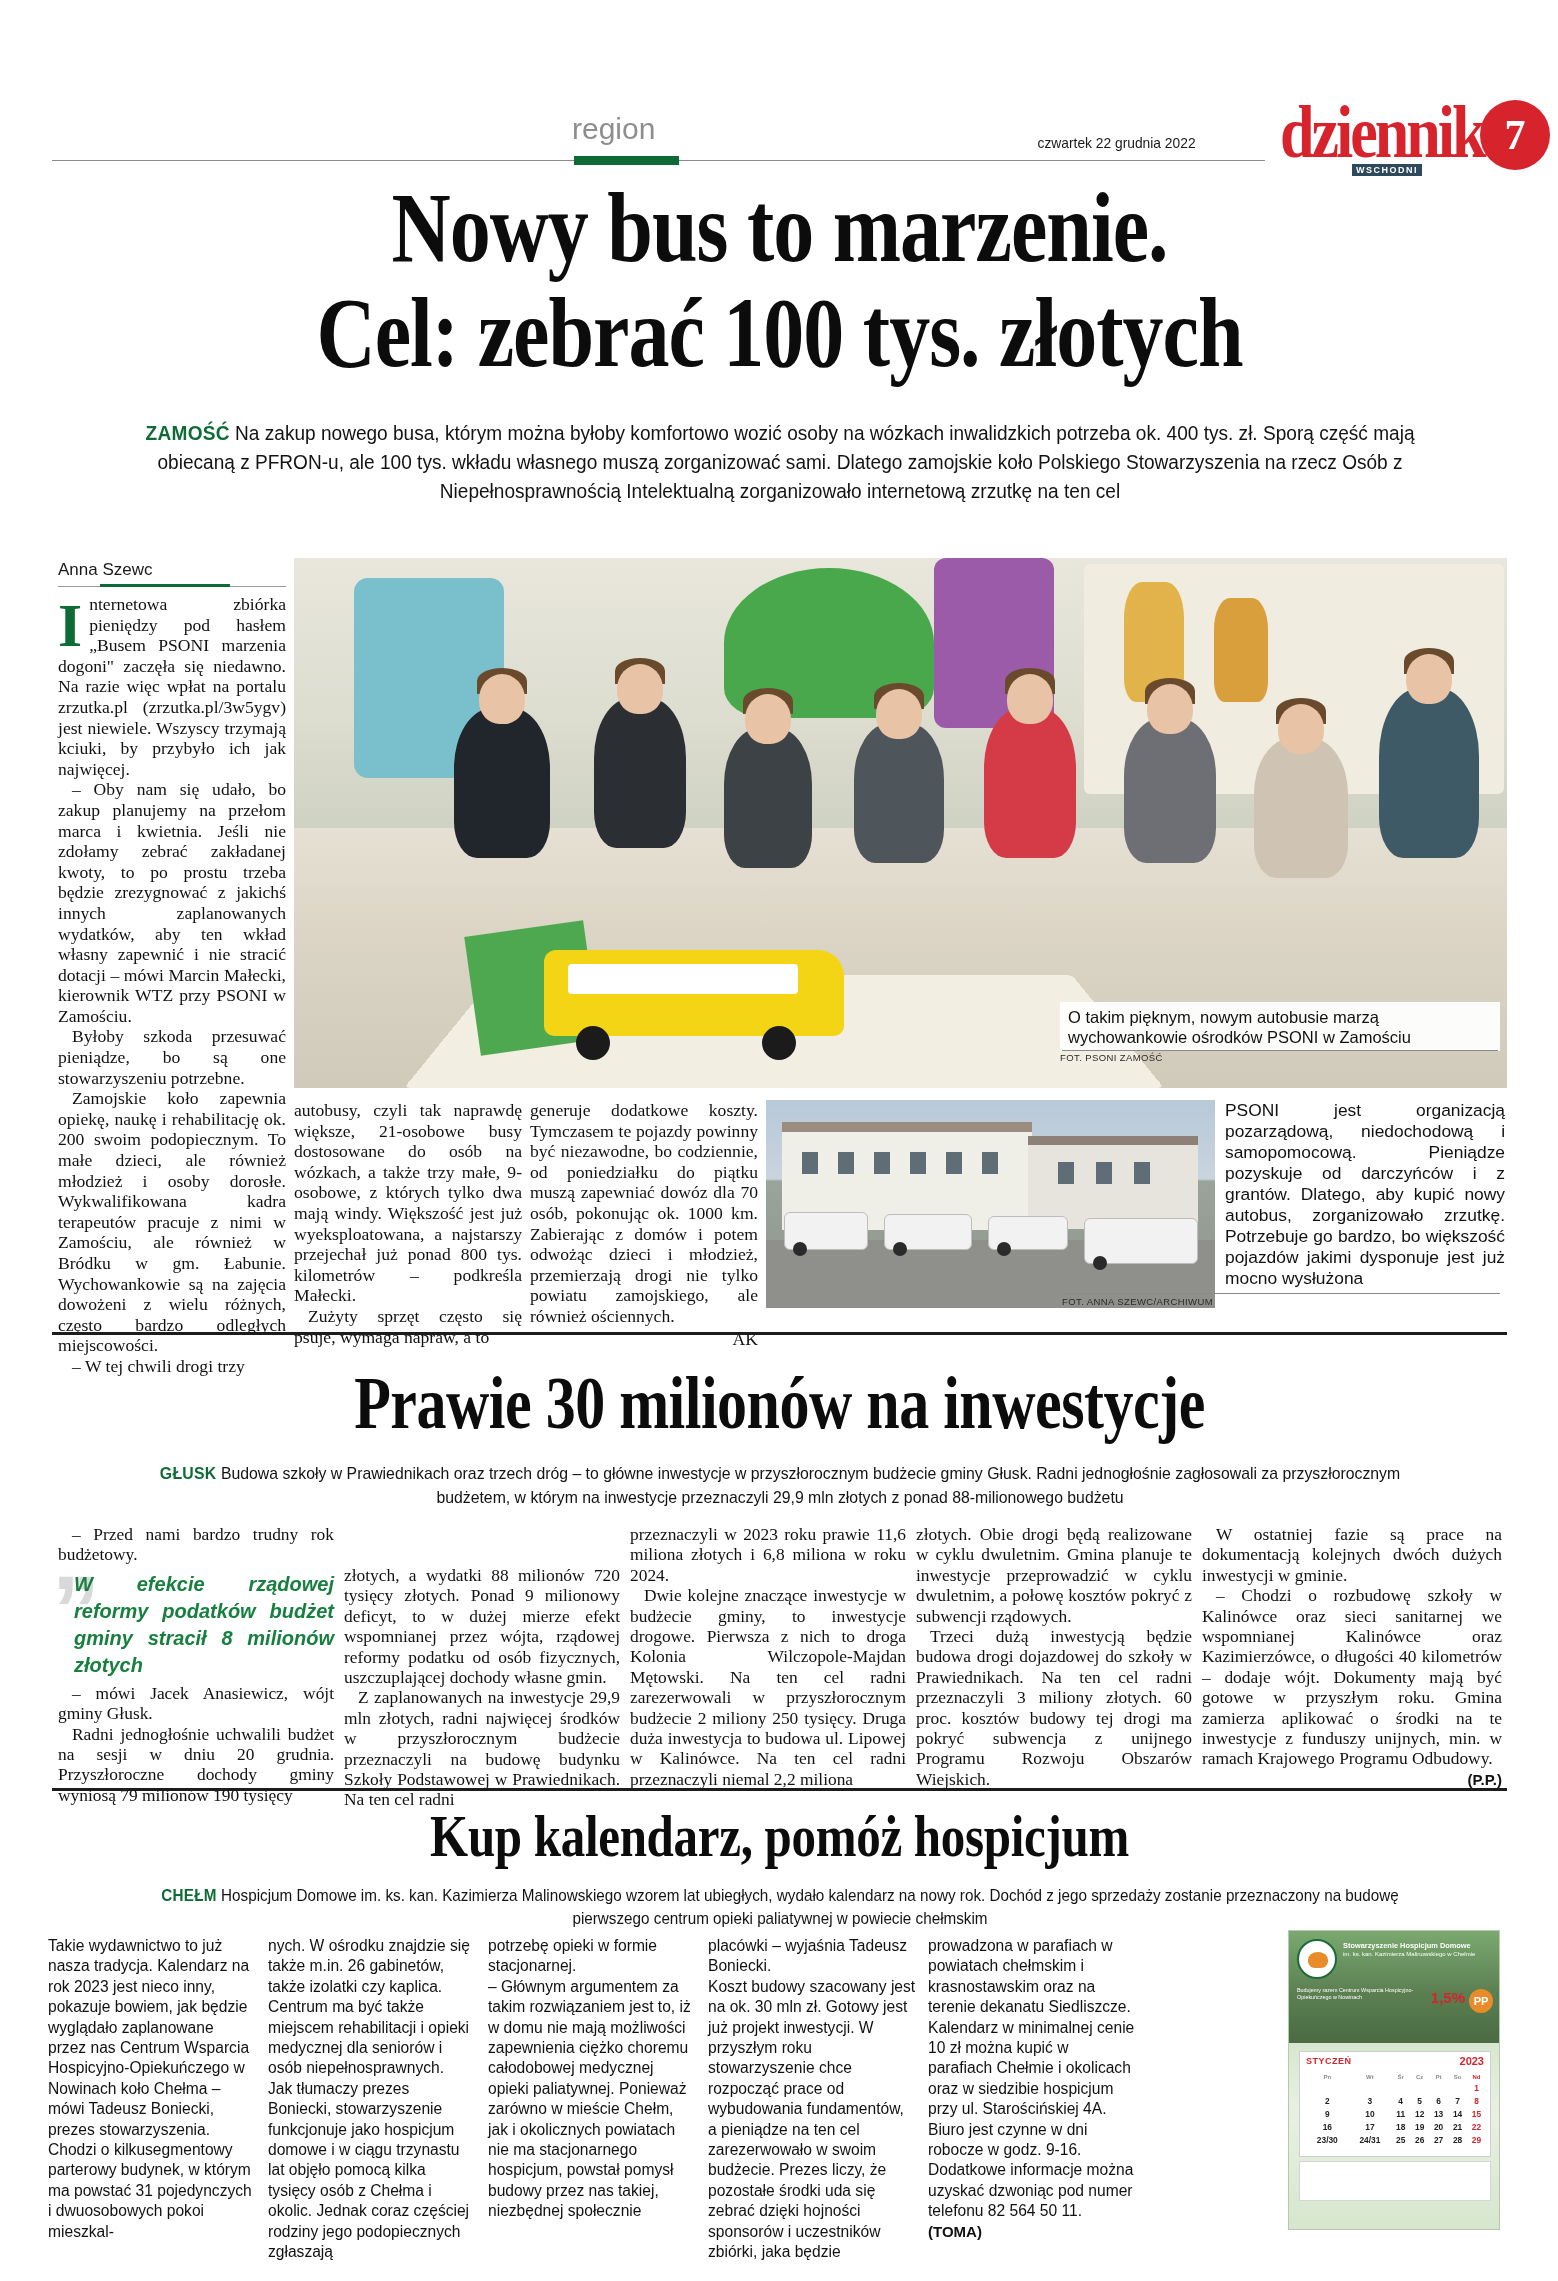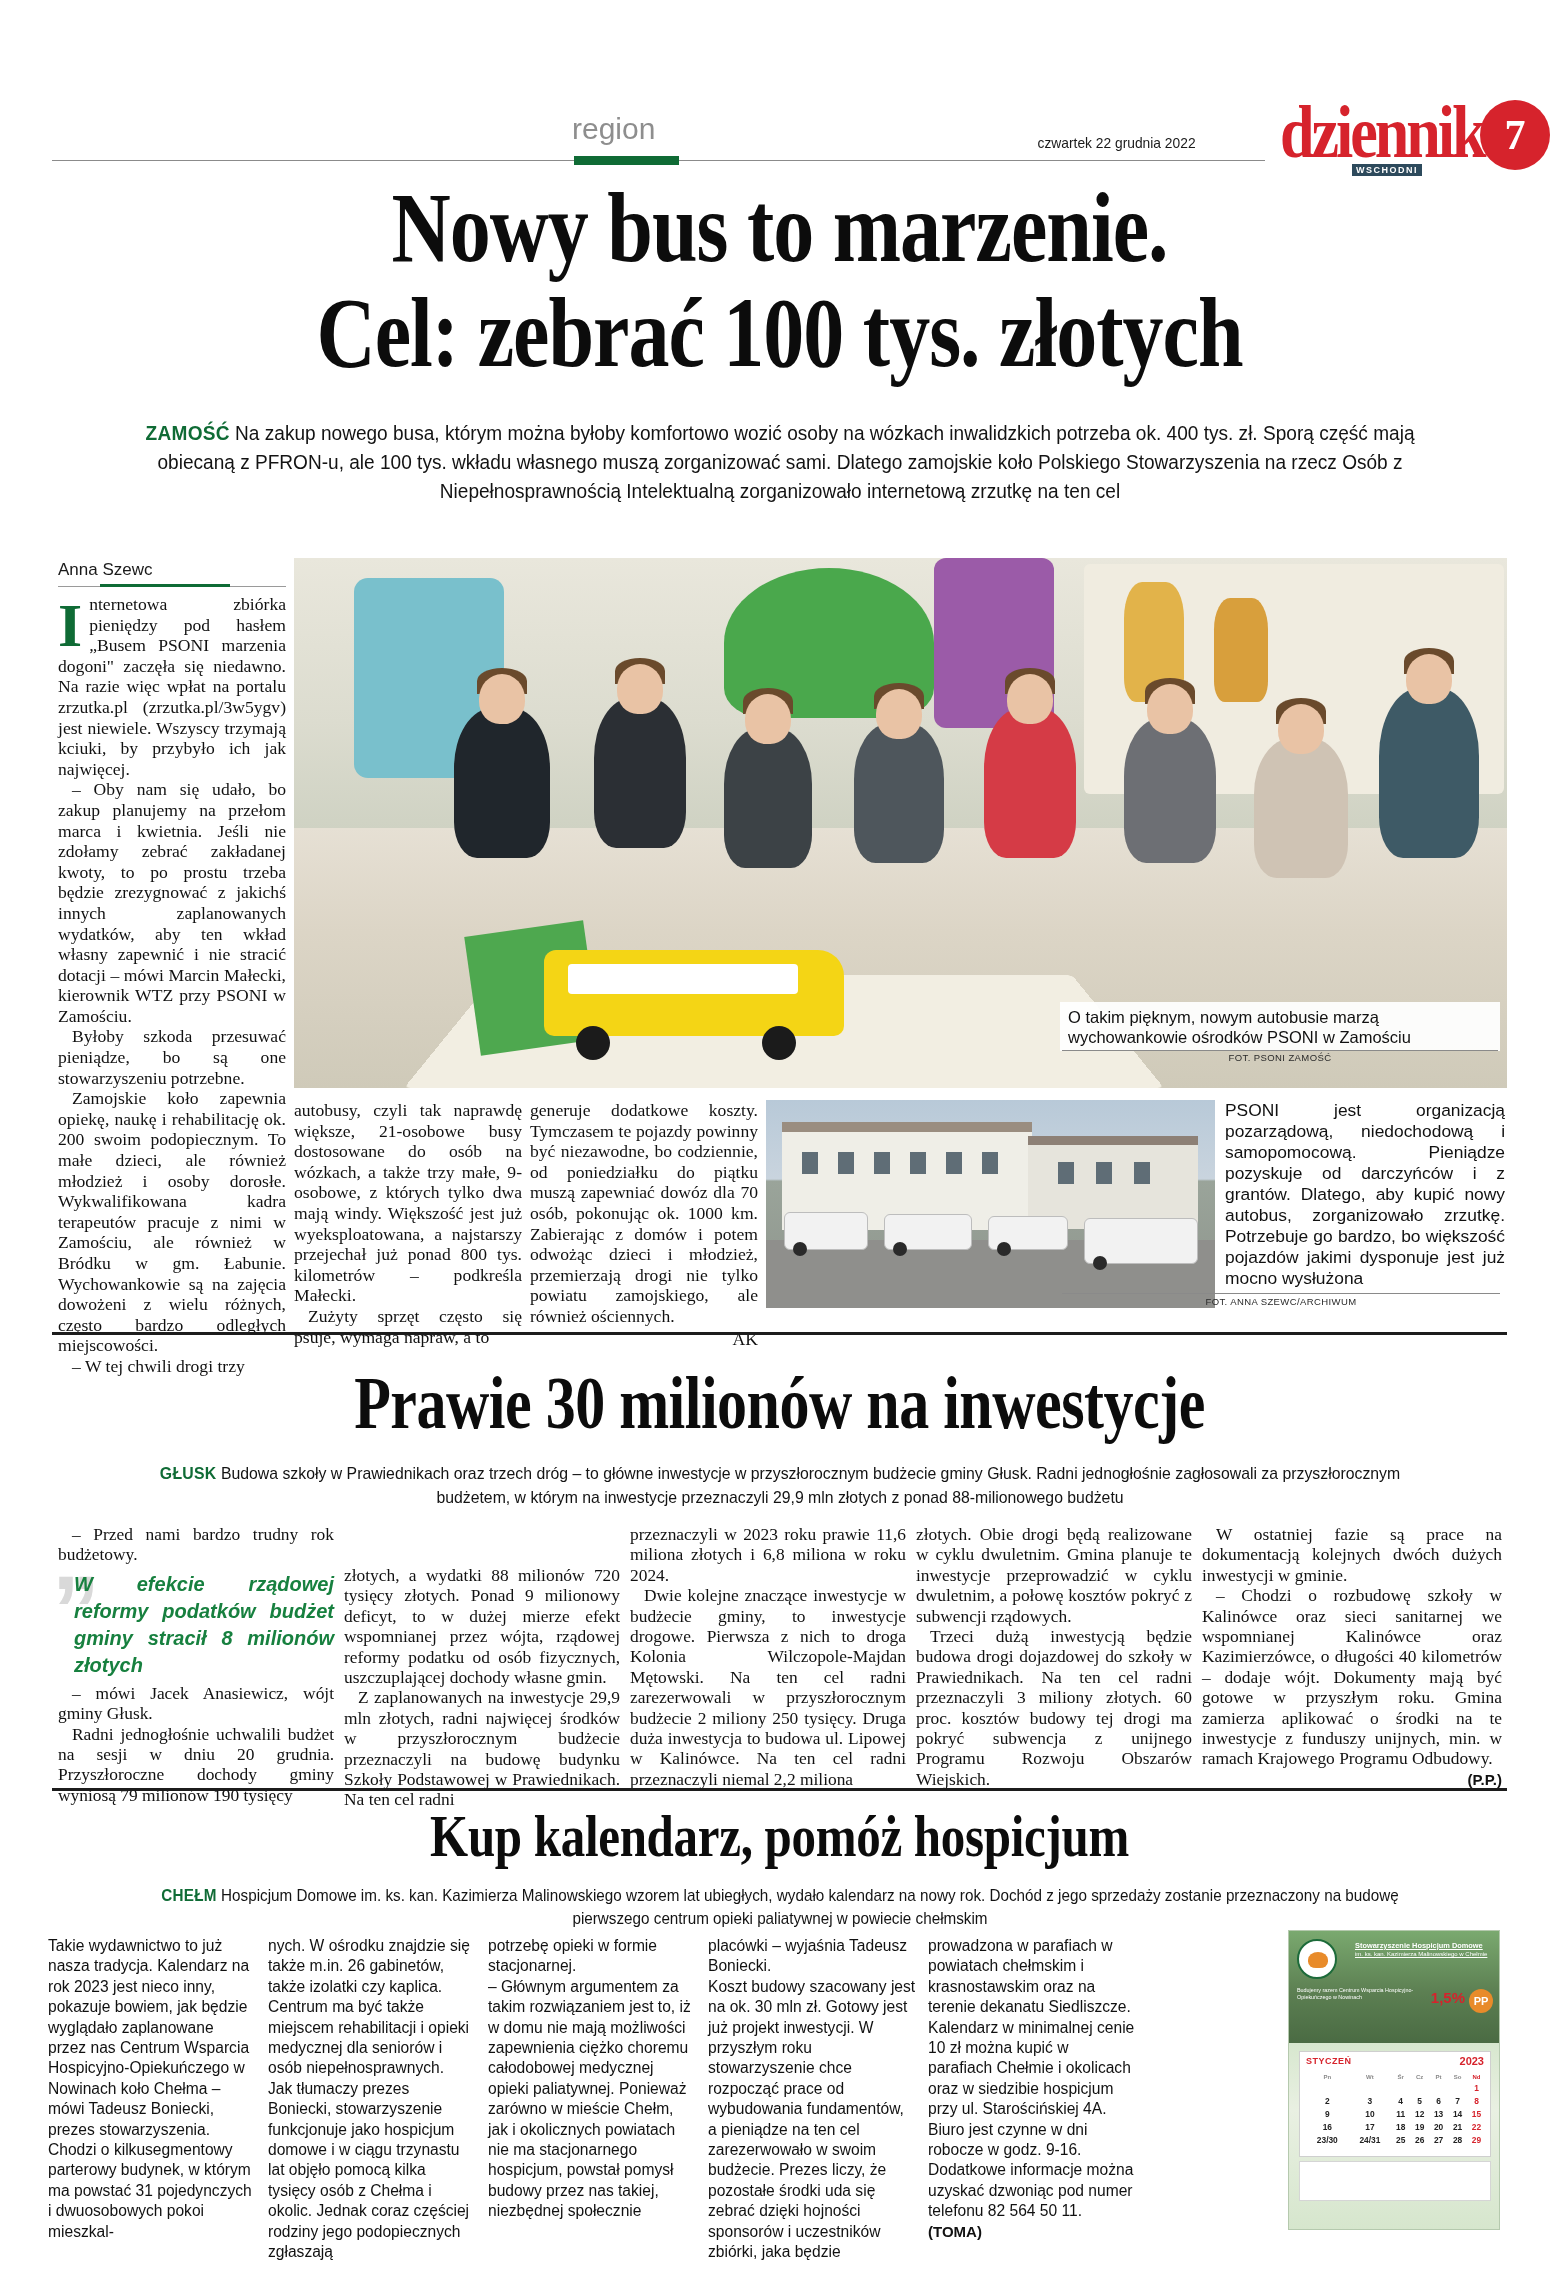--- a/index.html
+++ b/index.html
@@ -123,21 +123,21 @@
   .kid .hair{position:absolute;left:50%;transform:translateX(-50%);top:-40px;width:50px;height:26px;background:#6a4a2c;border-radius:50% 50% 0 0;}
   .caption-main{
     position:absolute;left:1060px;top:1002px;width:440px;
     background:rgba(255,255,255,.93);
     font-family:"Liberation Sans",sans-serif;
     font-size:16.5px;line-height:20px;color:#111;
     padding:5px 8px 4px 8px;box-sizing:border-box;
   }
   .credit{
     position:absolute;font-family:"Liberation Sans",sans-serif;
-    font-size:9.5px;letter-spacing:.4px;color:#2a2a2a;text-align:center;
+    font-size:9.5px;letter-spacing:.4px;color:#2a2a2a;text-align:left;
   }
   .credit-main{left:1060px;top:1052px;width:440px;}
   .credit-rule{position:absolute;left:1062px;top:1050px;width:436px;height:1px;background:#8a8a8a;}
 
   
   .photo-2{
     position:absolute;left:766px;top:1100px;width:449px;height:208px;
     background:linear-gradient(180deg,#b8c9d8 0%,#c9d4de 38%,#9aa49a 39%,#8e948c 100%);
     overflow:hidden;
   }
@@ -216,22 +216,22 @@
   
   .calendar{
     position:absolute;left:1288px;top:1930px;width:212px;height:300px;
     background:linear-gradient(180deg,#9ec49a 0%,#cfe3c6 28%,#e9f0e2 60%,#d6e6cd 100%);
     border:1px solid #b5c9ae;box-sizing:border-box;overflow:hidden;
   }
   .cal-top{position:absolute;left:0;top:0;width:100%;height:112px;background:linear-gradient(180deg,#7aa96f 0%,#5c7f52 55%,#4a6b43 100%);}
   .cal-logo{position:absolute;left:8px;top:8px;width:40px;height:40px;border-radius:50%;background:#fff;border:2px solid #1d6b3a;box-sizing:border-box;}
   .cal-logo:after{content:"";position:absolute;left:9px;top:11px;width:20px;height:16px;background:#e88b2a;border-radius:50% 50% 40% 40%;}
   .cal-org{
-    position:absolute;left:66px;top:10px;width:150px;color:#fff;
-    font-family:"Liberation Sans",sans-serif;font-size:7.4px;font-weight:bold;line-height:9px;text-decoration:underline;
+    position:absolute;left:54px;top:10px;width:150px;color:#fff;
+    font-family:"Liberation Sans",sans-serif;font-size:7.4px;font-weight:bold;line-height:9px;
   }
   .cal-note{position:absolute;left:8px;top:56px;width:120px;color:#fff;font-family:"Liberation Sans",sans-serif;font-size:5.4px;line-height:6.6px;}
   .cal-pct{position:absolute;right:34px;top:58px;color:#d6232c;font-family:"Liberation Sans",sans-serif;font-weight:bold;font-size:15px;}
   .cal-pp{position:absolute;right:6px;top:58px;width:24px;height:24px;border-radius:50%;background:#e88b2a;color:#fff;font-family:"Liberation Sans",sans-serif;font-weight:bold;font-size:11px;text-align:center;line-height:24px;}
   .cal-sheet{position:absolute;left:10px;top:120px;width:192px;height:106px;background:#fff;border:1px solid #cfcfcf;box-sizing:border-box;}
   .cal-month{position:absolute;left:6px;top:4px;color:#d6232c;font-family:"Liberation Sans",sans-serif;font-weight:bold;font-size:9px;letter-spacing:.5px;}
   .cal-year{position:absolute;right:6px;top:3px;color:#d6232c;font-family:"Liberation Sans",sans-serif;font-weight:bold;font-size:11px;}
   .cal-grid{position:absolute;left:6px;top:20px;width:180px;font-family:"Liberation Sans",sans-serif;font-size:8.4px;}
   .cal-grid table{border-collapse:collapse;width:100%;}
   .cal-grid td{text-align:center;padding:1.5px 0;color:#222;font-weight:bold;}

